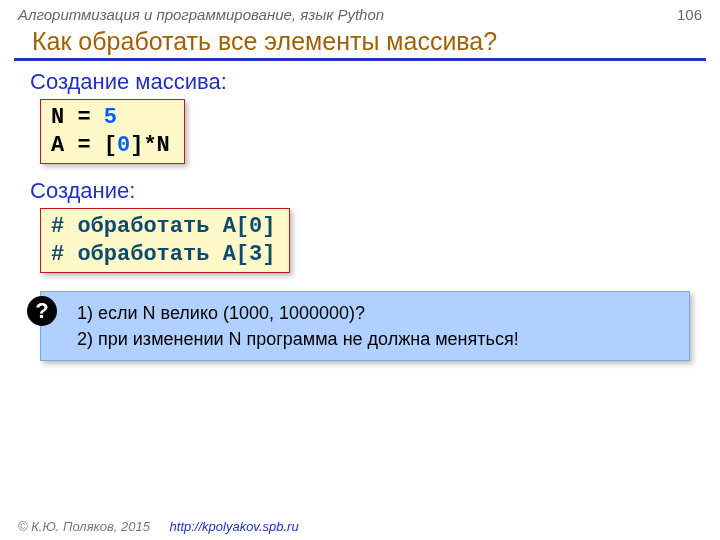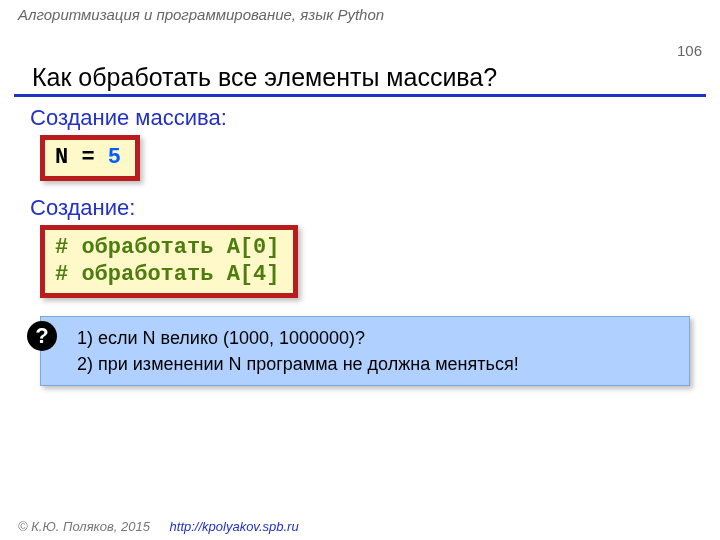--- a/index.html
+++ b/index.html
@@ -7,57 +7,57 @@
     width: 720px;
     height: 540px;
     font-family: Arial, Helvetica, sans-serif;
     background: #fff;
     position: relative;
     overflow: hidden;
   }
   .header {
     display: flex;
     justify-content: space-between;
-    align-items: flex-start;
+    align-items: center;
     padding: 6px 18px 0 18px;
     font-style: italic;
     color: #666;
     font-size: 15px;
   }
-  .page-num { font-style: normal; margin-top: 36px; }
+  .page-num { font-style: normal; }
   .title-wrap {
     padding: 4px 18px 2px 18px;
     border-bottom: 3px solid #2030c8;
     margin: 0 14px 8px 14px;
   }
   .title {
     font-size: 25px;
     font-weight: normal;
-    color: #000000;
+    color: #a16207;
   }
   .section-label {
     color: #2030c8;
     font-size: 22px;
     margin: 6px 12px 4px 30px;
   }
   .code-box {
     background: #fff8c8;
-    border: 5px solid #b91c1c;
+    border: 1px solid #b91c1c;
     box-shadow: 3px 3px 5px rgba(0,0,0,0.25);
     font-family: "Courier New", monospace;
     font-weight: bold;
     font-size: 22px;
     padding: 4px 14px 4px 10px;
     margin-left: 40px;
     display: inline-block;
     line-height: 1.25;
   }
   .code-line { white-space: pre; }
   .tok-num { color: #0060ff; }
-  .tok-comment { color: #4d7c0f; }
+  .tok-comment { color: #0c4a6e; }
   .question-box {
     background: #b0d0ff;
     border: 1px solid #80a8e0;
     box-shadow: 3px 3px 5px rgba(0,0,0,0.25);
     margin: 18px 30px 0 40px;
     padding: 8px 14px 8px 36px;
     font-size: 18px;
     line-height: 1.45;
     position: relative;
   }
@@ -97,27 +97,28 @@
 </div>
 
 <div class="title-wrap">
   <h1 class="title">Как обработать все элементы массива?</h1>
 </div>
 
 <div class="section-label">Создание массива:</div>
 
 <div class="code-box">
   <div class="code-line"><span>N = </span><span class="tok-num">5</span></div>
+  <div class="code-line"><span>A = [</span><span class="tok-num">0</span><span>]*N</span></div>
 </div>
 
 <div class="section-label" style="margin-top:14px">Создание:</div>
 
 <div class="code-box">
   <div class="code-line tok-comment"># обработать A[0]</div>
-  <div class="code-line tok-comment"># обработать A[4]</div>
+  <div class="code-line tok-comment"># обработать A[3]</div>
 </div>
 
 <div class="question-box">
   <div class="q-icon">?</div>
   <div>1) если N велико (1000, 1000000)?</div>
   <div>2) при изменении N программа не должна меняться!</div>
 </div>
 
 <div class="footer">
   <span>© К.Ю. Поляков, 2015</span>

